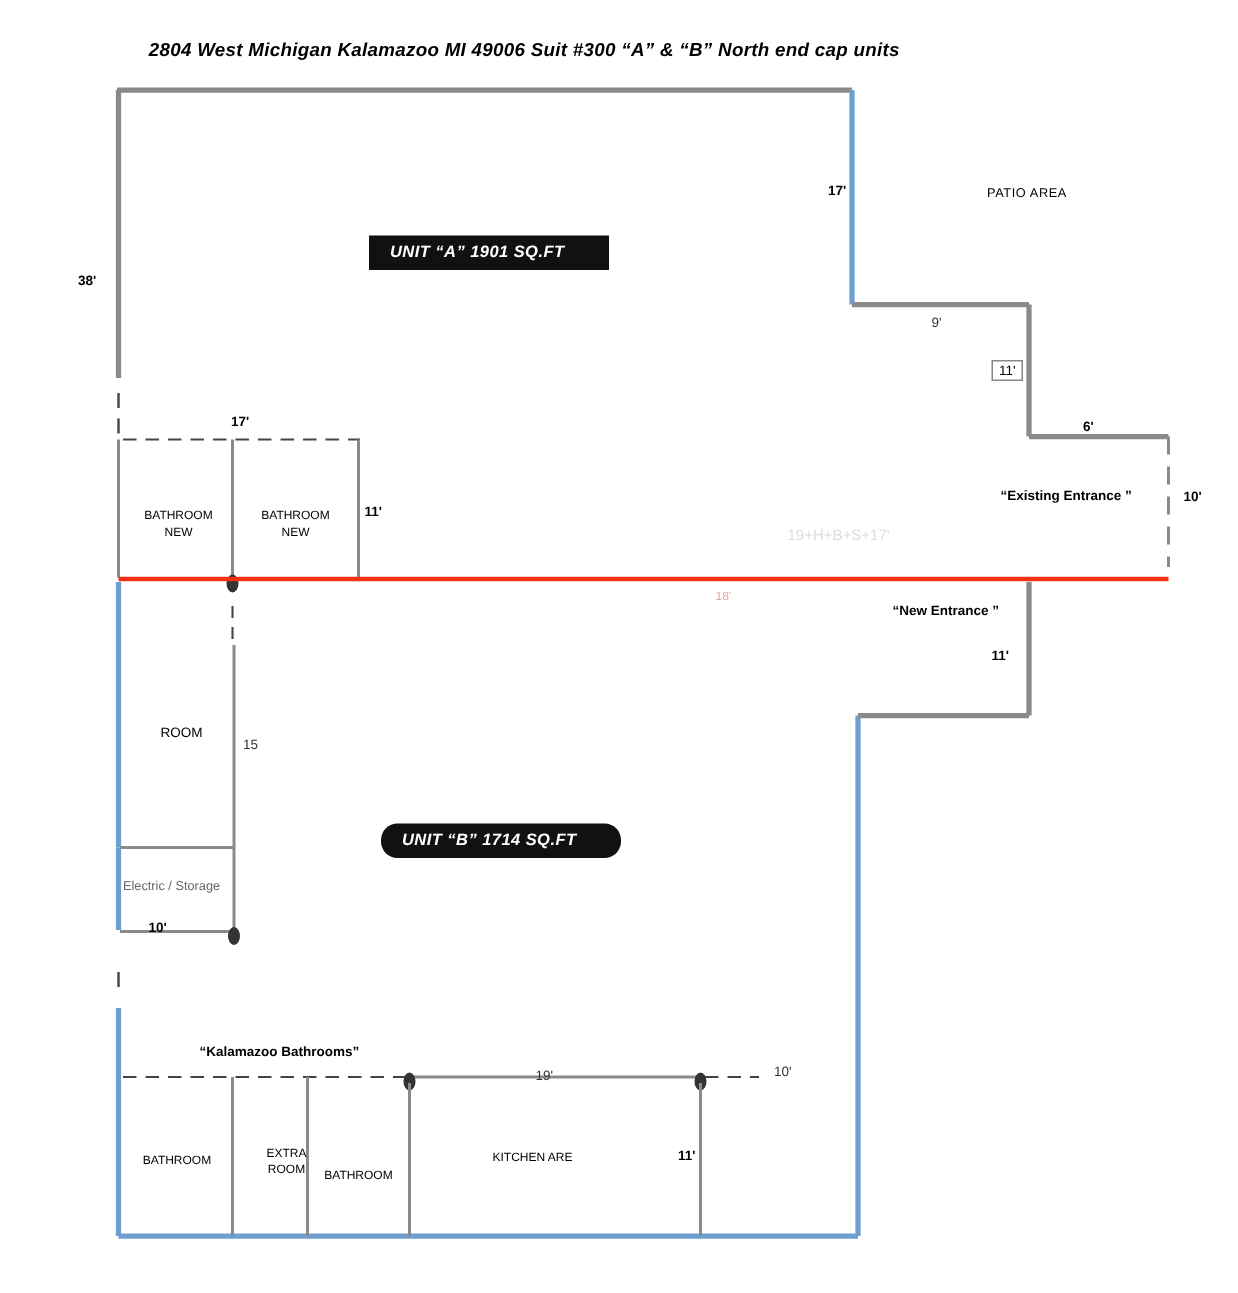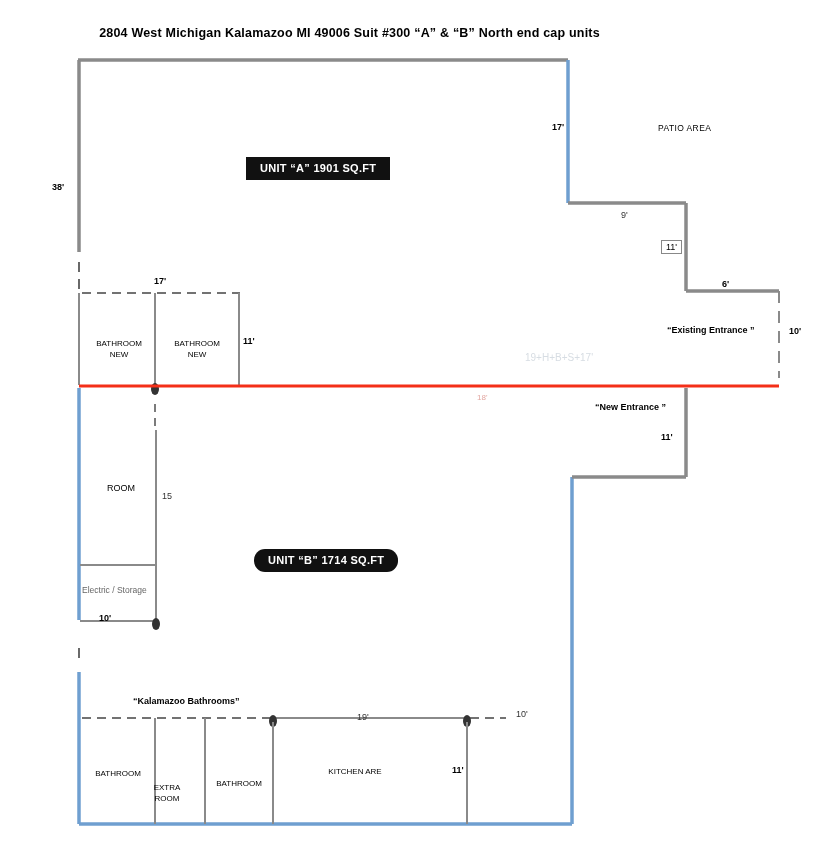--- a/index.html
+++ b/index.html
@@ -21,20 +21,21 @@
   .title {
     position: absolute;
     left: 0;
     top: 26px;
     width: 699px;
     text-align: center;
     font-size: 12.5px;
     font-weight: bold;
     letter-spacing: 0.2px;
     color: #000;
+    font-style: italic;
   }
   svg.plan {
     position: absolute;
     left: 0;
     top: 0;
     width: 825px;
     height: 862px;
   }
   .lbl {
     position: absolute;
@@ -62,23 +63,24 @@
     text-align: center;
     line-height: 11px;
     white-space: pre-line;
   }
   .unit-tag {
     position: absolute;
     background: #111111;
     color: #ffffff;
     font-size: 11px;
     font-weight: bold;
-    padding: 5px 14px 6px 14px;
+    padding: 5px 30px 6px 14px;
     letter-spacing: 0.3px;
     white-space: nowrap;
+    font-style: italic;
   }
   .quote {
     position: absolute;
     font-size: 9px;
     font-weight: bold;
     color: #000;
     white-space: nowrap;
   }
   .ghost {
     position: absolute;
@@ -200,18 +202,18 @@
   <div class="dim-light" style="left:162px; top:491px;">15</div>
   <div class="grey-lbl" style="left:82px; top:585px;">Electric / Storage</div>
   <div class="dim" style="left:99px; top:613px;">10'</div>
 
   <div class="quote" style="left:133px; top:696px;">“Kalamazoo Bathrooms”</div>
   <div class="dim-light" style="left:357px; top:712px;">19'</div>
   <div class="dim-light" style="left:516px; top:709px;">10'</div>
   <div class="dim" style="left:452px; top:765px;">11'</div>
 
   <div class="room-lbl" style="left:84px; top:768px; width:68px;">BATHROOM</div>
-  <div class="room-lbl" style="left:144px; top:763px; width:46px;margin-top:19px;">EXTRA
+  <div class="room-lbl" style="left:168px; top:763px; width:46px;">EXTRA
 ROOM</div>
   <div class="room-lbl" style="left:207px; top:778px; width:64px;">BATHROOM</div>
   <div class="room-lbl" style="left:300px; top:766px; width:110px;">KITCHEN ARE</div>
 
 </div>
 
 </body></html>

